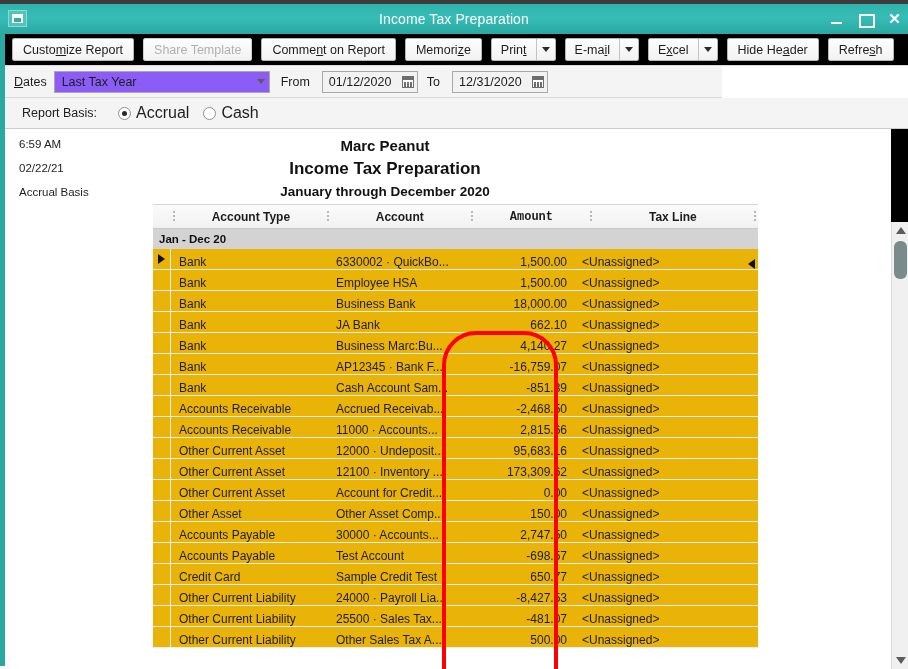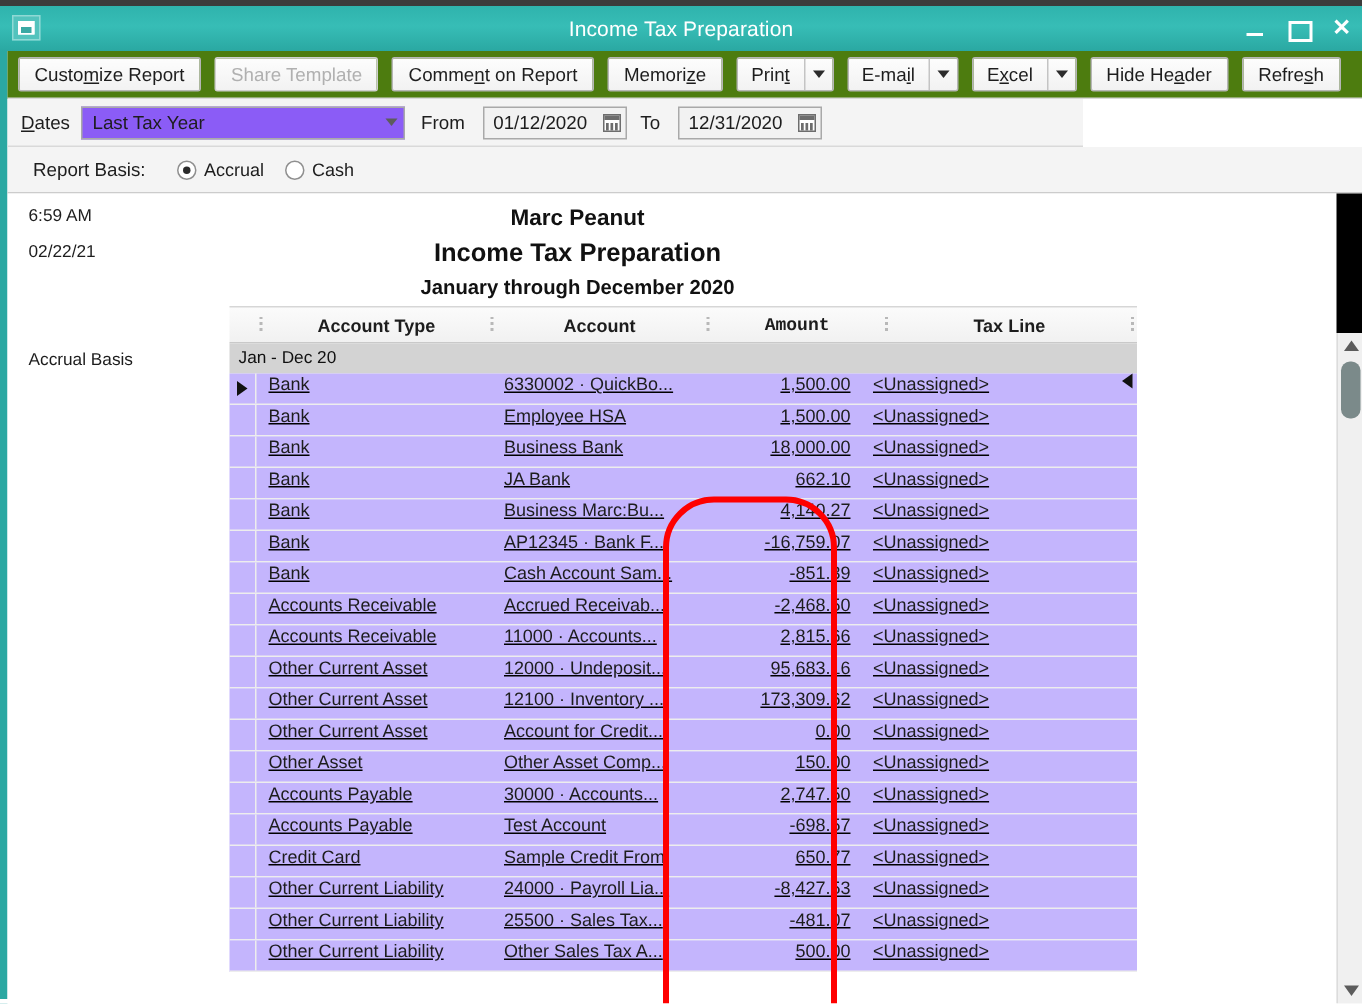--- a/index.html
+++ b/index.html
@@ -73,21 +73,21 @@
   .left-rail {
     position: absolute; left: 0; top: 34px;
     width: 5px; height: 635px;
     background: #2aa8a2;
   }
 
   
   .toolbar {
     position: absolute; top: 34px; left: 5px;
     width: 903px; height: 32px;
-    background: #4d7c0f;
+    background: #000000;
     border-bottom: 1px solid #d9d9d9;
     display: flex; align-items: center;
     padding-left: 7px;
   }
   .btn {
     height: 23px;
     background: linear-gradient(to bottom, #fdfdfd 0%, #f2f2f2 100%);
     border: 1px solid #b6b6b6;
     border-radius: 2px;
     font-size: 12.5px; color: #1d1d1d;
@@ -191,33 +191,33 @@
   .radio {
     width: 13px; height: 13px; border-radius: 50%;
     border: 1px solid #8f8f8f; background: #ffffff;
     margin-right: 5px; position: relative;
   }
   .radio.on::after {
     content: ""; position: absolute; left: 3px; top: 3px;
     width: 5px; height: 5px; border-radius: 50%;
     background: #2b2b2b;
   }
-  .radio-lbl { font-size: 12px; color: #1d1d1d; }
+  .radio-lbl { font-size: 16px; color: #1d1d1d; }
 
   
   .canvas {
     position: absolute; top: 129px; left: 5px;
     width: 886px; height: 540px;
     background: #ffffff;
     overflow: hidden;
   }
   .meta { position: absolute; font-size: 11.5px; color: #1d1d1d; }
   .meta-time { left: 14px; top: 9px; }
   .meta-date { left: 14px; top: 33px; }
-  .meta-basis { left: 14px; top: 57px; margin-top: 48px; }
+  .meta-basis { left: 14px; top: 57px; }
 
   .rpt-company {
     position: absolute; left: 0; top: 8px; width: 760px;
     text-align: center; font-size: 15px; font-weight: bold; color: #111;
   }
   .rpt-title {
     position: absolute; left: 0; top: 30px; width: 760px;
     text-align: center; font-size: 17px; font-weight: bold; color: #111;
   }
   .rpt-period {
@@ -257,28 +257,27 @@
   }
   .c-marker { width: 18px; }
   .c-type   { width: 150px; }
   .c-acct   { width: 140px; }
   .c-amt    { width: 115px; font-family: Liberation Mono, monospace; }
   .c-tax    { width: 160px; }
 
   .subhdr {
     display: flex; height: 20px; align-items: center;
     background: #d3d3d3;
-    font-size: 11.5px; font-weight: normal; color: #111;
+    font-size: 11.5px; font-weight: bold; color: #111;
     padding-left: 6px;
   }
   .row {
-    display: flex; height: 21px; align-items: flex-start;
+    display: flex; height: 21px; align-items: flex-end;
     border-bottom: 1px solid #ededed;
-    background: #c4b5fd;
-    text-decoration: underline;
+    background: #eab308;
   }
   .cell { font-size: 12px; color: #1d1d1d; white-space: nowrap; overflow: hidden; }
   .cell-marker {
     width: 18px; height: 100%;
     display: flex; align-items: center; justify-content: center;
     border-right: 1px solid #ededed;
   }
   .cell-type { width: 157px; padding-left: 8px; }
   .cell-acct { width: 140px; padding-left: 8px; }
   .cell-amt  { width: 108px; text-align: right; padding-right: 9px; }
@@ -611,21 +610,21 @@
             <div class="cell-marker"></div>
             <div class="cell cell-type">Accounts Payable</div>
             <div class="cell cell-acct">Test Account</div>
             <div class="cell cell-amt">-698.57</div>
             <div class="cell cell-tax">&lt;Unassigned&gt;</div>
             <div class="cell-end"></div>
           </div>
           <div class="row">
             <div class="cell-marker"></div>
             <div class="cell cell-type">Credit Card</div>
-            <div class="cell cell-acct">Sample Credit From</div>
+            <div class="cell cell-acct">Sample Credit Test</div>
             <div class="cell cell-amt">650.77</div>
             <div class="cell cell-tax">&lt;Unassigned&gt;</div>
             <div class="cell-end"></div>
           </div>
           <div class="row">
             <div class="cell-marker"></div>
             <div class="cell cell-type">Other Current Liability</div>
             <div class="cell cell-acct">24000 · Payroll Lia...</div>
             <div class="cell cell-amt">-8,427.53</div>
             <div class="cell cell-tax">&lt;Unassigned&gt;</div>

